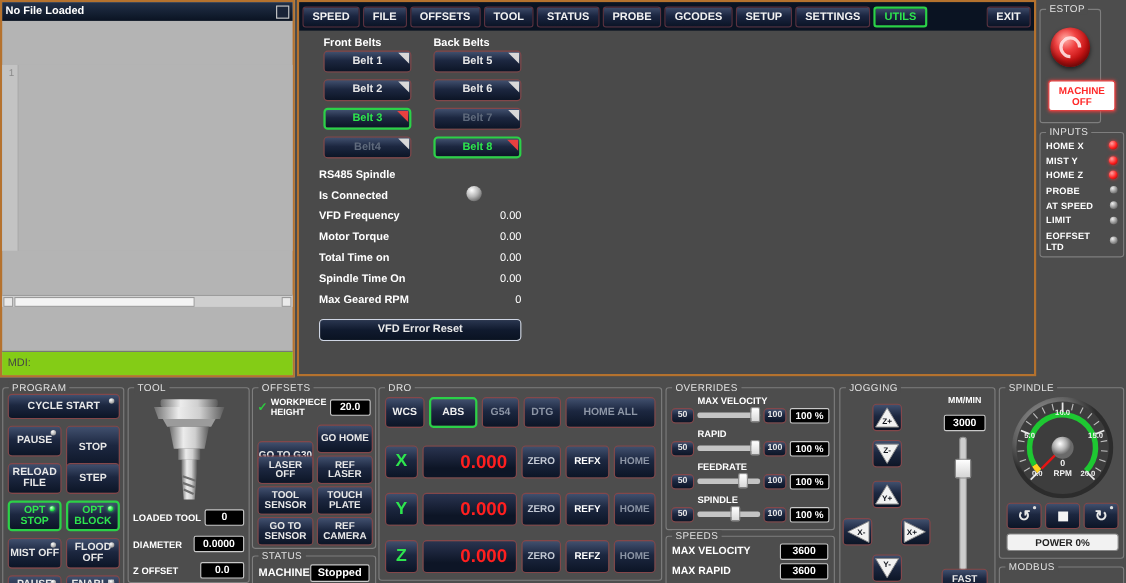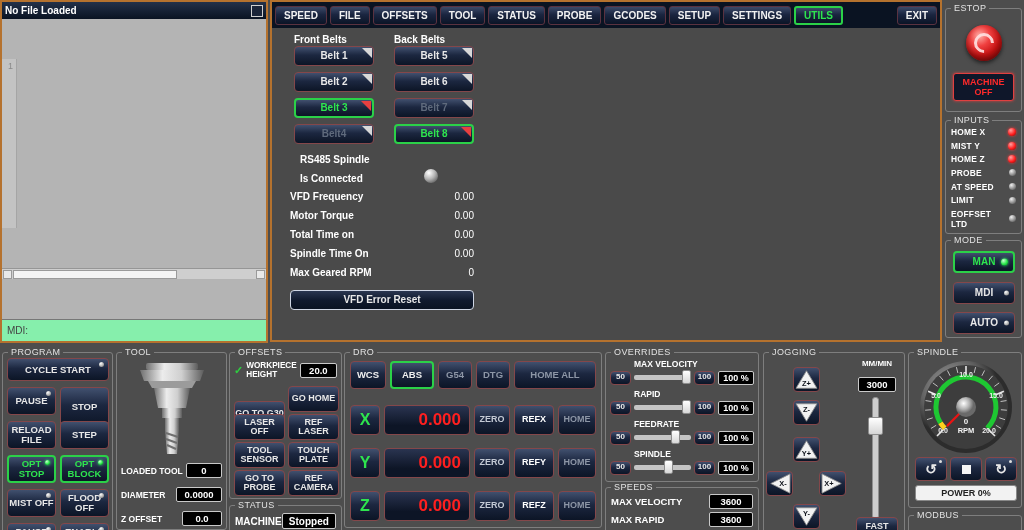--- a/index.html
+++ b/index.html
@@ -35,56 +35,56 @@
                  font-size:10px; display:flex; align-items:center; justify-content:space-between; padding:0 3px; }
   .hdr-box { width:12px; height:12px; background:#1a2438; border:1px solid #cfcfcf; }
   .editor { flex:1; display:flex; background:#b4b4b4; }
   .gutter { width:15px; background:#c3c3c3; border-right:1px solid #a5a5a5; color:#8a8a8a; font-size:9px;
             text-align:right; padding:2px 3px 0 0; }
   .editor-body { flex:1; }
   .hscroll { height:11px; background:#cfcfcf; border-top:1px solid #969696; position:relative; }
   .hs-btn { position:absolute; top:1px; width:9px; height:9px; background:#e9e9e9; border:1px solid #9a9a9a; }
   .hs-btn.left { left:1px; } .hs-btn.right { right:1px; }
   .hs-handle { position:absolute; left:11px; top:1px; width:62%; height:9px; background:#f4f4f4; border:1px solid #9a9a9a; }
-  .mdi-row { height:22px; background:#86efac; border-top:1px solid #777; color:#444; font-size:10px;
+  .mdi-row { height:22px; background:#84cc16; border-top:1px solid #777; color:#444; font-size:10px;
              display:flex; align-items:center; padding:0 5px; }
 
   
   .center-panel { position:absolute; left:270px; top:0; width:672px; height:342px; border:2px solid #b5722e;
                   background:#4a4a4a; display:flex; flex-direction:column; }
   .menubar { height:26px; background:#0a1322; display:flex; align-items:center; gap:3px; padding:0 3px; }
   .mbtn { height:19px; padding:0 8px; background:linear-gradient(180deg,#3c4a68,#1a2540 45%,#0b1426);
           border:1px solid #5a3240; border-radius:3px; color:#f2f2f2; font-weight:700; font-size:10px;
           font-family:inherit; cursor:pointer; }
   .mbtn.active-green { border:2px solid #2bd148; color:#2ee54e; }
   .mbtn.exit { margin-left:auto; }
   .tabbar { height:22px; background:#3c3c3c; display:flex; align-items:flex-end; gap:2px; padding:2px 4px 0; }
   .tab { background:#cdcdcd; color:#5a5a5a; border:1px solid #8f8f8f; border-bottom:none;
          font-size:8.5px; padding:3px 6px 4px; border-radius:2px 2px 0 0; cursor:pointer; }
   .tab.active { background:#e4e4e4; border:2px solid #3dd24f; border-bottom:none; color:#4a574a; padding:4px 7px 5px; }
   .se-content { position:relative; flex:1; background:#4a4a4a; }
   .col-title { position:absolute; top:6px; color:#fff; font-weight:700; font-size:10px; }
   .belt { position:absolute; width:80px; height:20px; font-size:10px; }
-  .se-label { position:absolute; left:28px; color:#fff; font-weight:700; font-size:10px;text-align:center; }
+  .se-label { position:absolute; left:18px; color:#fff; font-weight:700; font-size:10px;text-align:center; }
   .se-row { position:absolute; left:18px; width:184px; display:flex; justify-content:space-between;
             color:#fff; font-size:10px; }
   .se-row .lbl { font-weight:700; } .se-row .val { font-weight:400; }
   .ball-led { position:absolute; left:152px; width:14px; height:14px; border-radius:50%;
               background:radial-gradient(circle at 35% 28%,#ffffff,#b5b5b5 45%,#3a3a3a 100%); }
   .vfd-reset { position:absolute; left:18px; top:262px; width:184px; height:20px; font-size:10px;
                border:1px solid #cfd6e4; background:linear-gradient(180deg,#2a3650,#101a2e 50%,#0a1322); }
 
   
   .estop-btn { position:absolute; left:50%; transform:translateX(-50%); top:16px; width:36px; height:36px;
                border-radius:50%; cursor:pointer;
                background:radial-gradient(circle at 38% 30%,#ffb0a8 0%,#f04040 30%,#c41212 60%,#7e0606 100%);
                box-shadow:0 2px 4px rgba(0,0,0,.6), inset 0 -3px 6px rgba(0,0,0,.4); }
   .estop-btn::after { content:""; position:absolute; inset:8px; border-radius:50%;
                border:3px solid #ffe2e2; border-right-color:transparent; transform:rotate(45deg); opacity:.9; }
-  .machine-off { position:absolute; left:7px; top:64px; width:61px; height:28px; background:#0f172a;
+  .machine-off { position:absolute; left:7px; top:64px; width:61px; height:28px; background:#ffffff;
                  border:1px solid #e04040; box-shadow:0 0 3px #e04040; border-radius:3px; color:#ff2a2a;
                  font-weight:800; font-size:9px; line-height:1.15; display:flex; align-items:center;
                  justify-content:center; text-align:center; cursor:pointer; }
   .in-rows { position:absolute; inset:6px 5px 4px 5px; display:flex; flex-direction:column; justify-content:space-between; }
   .in-row { display:flex; align-items:center; justify-content:space-between; }
   .in-row .lbl { color:#fff; font-weight:700; font-size:8.4px; letter-spacing:.2px; }
   .mode-btn { position:absolute; left:7px; width:62px; height:22px; font-size:10px; }
   .mdot { position:absolute; right:5px; top:50%; transform:translateY(-50%); width:5px; height:5px; border-radius:50%;
           background:radial-gradient(circle at 35% 30%,#fff,#aaa 60%,#555); }
   .mdot.green { width:7px; height:7px; background:radial-gradient(circle at 35% 30%,#c8ffce,#27e84a 55%,#0a7a1e); box-shadow:0 0 3px #2f6; }
@@ -238,21 +238,21 @@
         </div>
       <div class="se-row" style="top:239px">
         <span class="lbl">Max Geared RPM</span>
         <span class="val">0</span>
         </div>
 
       <button class="btn vfd-reset">VFD Error Reset</button>
     </div>
   </div>
 
-  <div class="group" style="left:945px;top:8px;width:77px;height:104px">
+  <div class="group" style="left:945px;top:8px;width:56px;height:104px">
     <span class="gtitle">ESTOP</span>
     <div class="estop-btn"></div>
     <div class="machine-off">MACHINE OFF</div>
   </div>
 
   <div class="group" style="left:945px;top:120px;width:77px;height:114px">
     <span class="gtitle">INPUTS</span>
     <div class="in-rows">
       <div class="in-row">
           <span class="lbl">HOME X</span>
@@ -278,35 +278,20 @@
           <span class="lbl">LIMIT</span>
           <span class="led led-off"></span>
         </div>
       <div class="in-row">
           <span class="lbl">EOFFSET LTD</span>
           <span class="led led-off"></span>
         </div>
     </div>
   </div>
 
-  <div class="group" style="left:945px;top:240px;width:77px;height:98px">
-    <span class="gtitle">MODE</span>
-    <button class="btn mode-btn sel" style="top:10px">
-      <span>MAN</span>
-      <span class="mdot green"></span>
-      </button>
-    <button class="btn mode-btn" style="top:41px">
-      <span>MDI</span>
-      <span class="mdot"></span>
-      </button>
-    <button class="btn mode-btn" style="top:71px">
-      <span>AUTO</span>
-      <span class="mdot"></span>
-      </button>
-  </div>
 
   <div class="group" style="left:2px;top:352px;width:111px;height:200px">
     <span class="gtitle">PROGRAM</span>
     <button class="btn pbtn" style="left:4px;top:5px;width:102px;height:23px">
       <span>CYCLE START</span>
       <span class="pdot"></span>
       </button>
     <button class="btn pbtn" style="left:4px;top:34px;width:49px;height:28px">
       <span>PAUSE</span>
       <span class="pdot"></span>
@@ -399,21 +384,21 @@
     <button class="btn pbtn" style="left:58px;top:61px;width:51px;height:26px;font-size:9px">
         <span>REF LASER</span>
       </button>
     <button class="btn pbtn" style="left:4px;top:89px;width:51px;height:26px;font-size:9px">
         <span>TOOL SENSOR</span>
       </button>
     <button class="btn pbtn" style="left:58px;top:89px;width:51px;height:26px;font-size:9px">
         <span>TOUCH PLATE</span>
       </button>
     <button class="btn pbtn" style="left:4px;top:117px;width:51px;height:26px;font-size:9px">
-        <span>GO TO PROBE</span>
+        <span>GO TO SENSOR</span>
       </button>
     <button class="btn pbtn" style="left:58px;top:117px;width:51px;height:26px;font-size:9px">
         <span>REF CAMERA</span>
       </button>
   </div>
 
   <div class="group" style="left:229px;top:505px;width:113px;height:50px">
     <span class="gtitle">STATUS</span>
     <div class="sp-row" style="top:7px;font-size:10px">
       <span>MACHINE</span>

